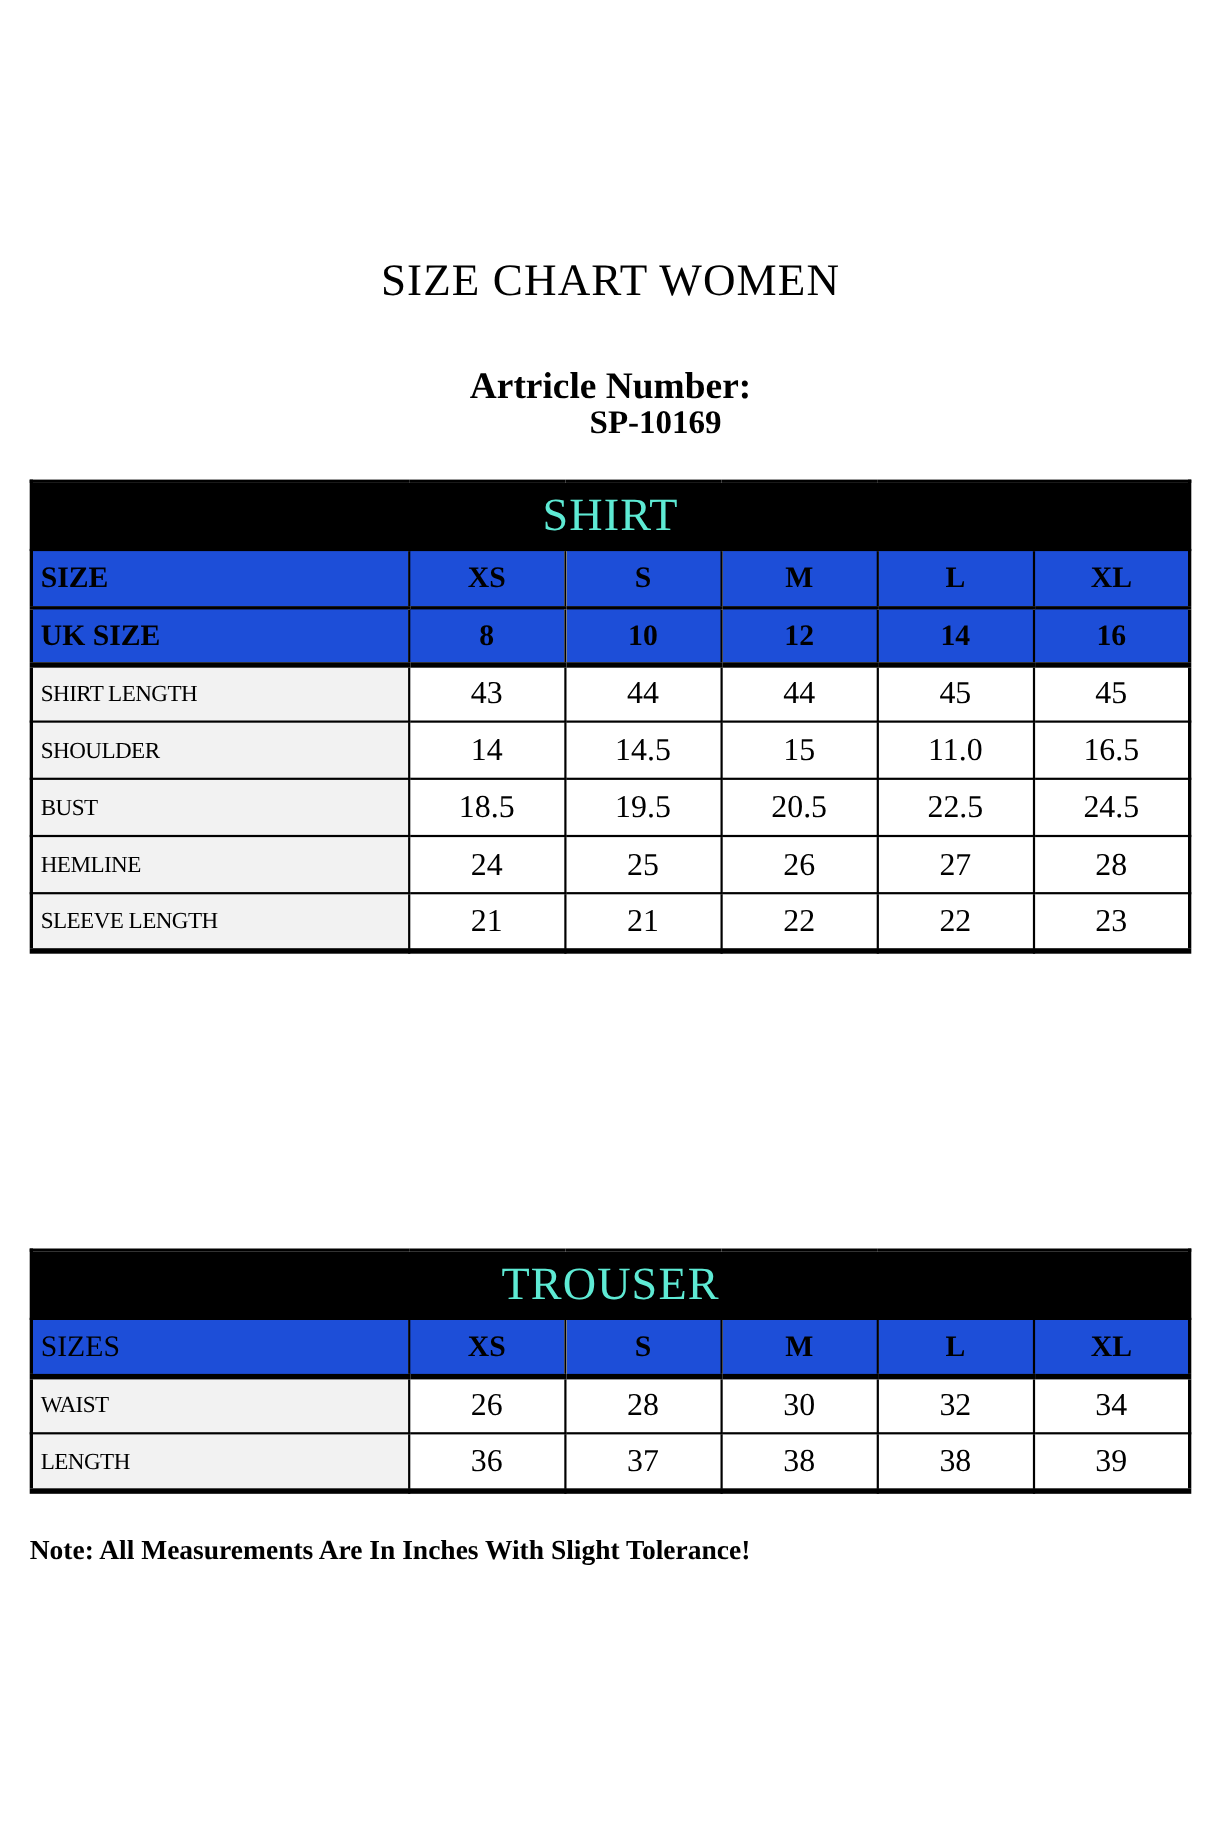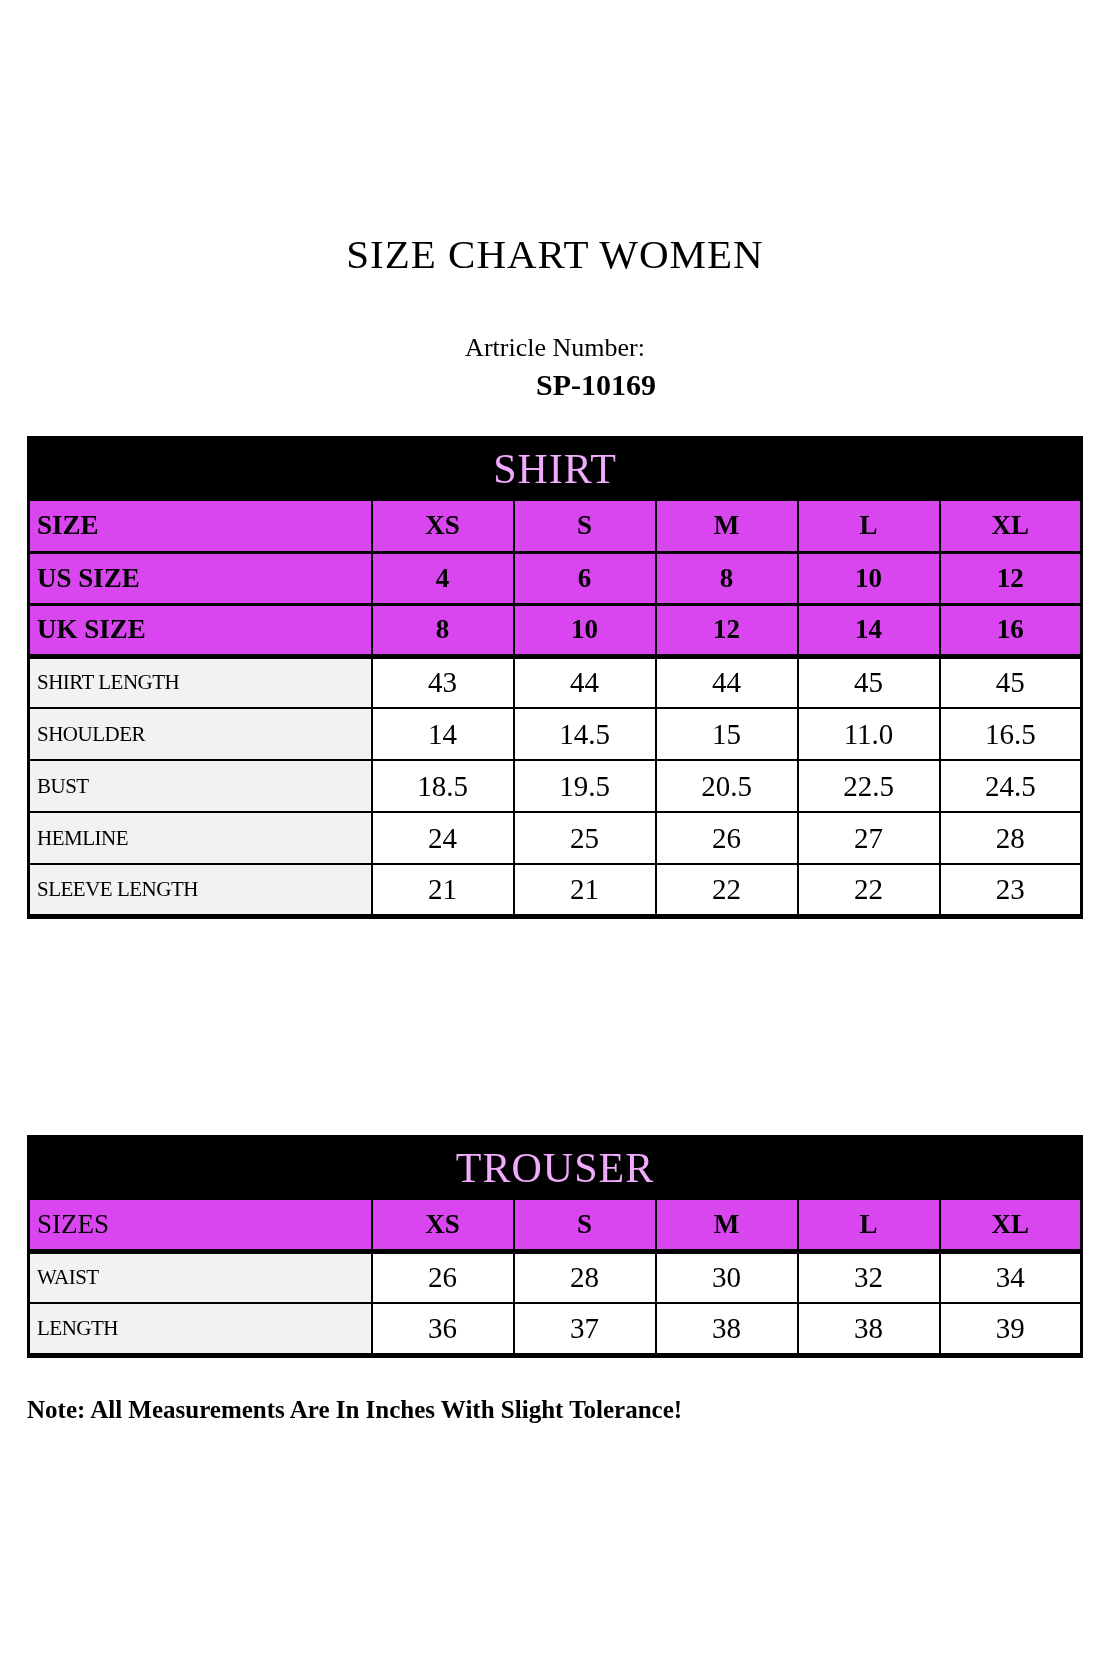--- a/index.html
+++ b/index.html
@@ -23,22 +23,22 @@
     font-size: 41px;
     font-weight: 400;
     letter-spacing: 1px;
   }
   .article-label {
     position: absolute;
     top: 333px;
     left: 0;
     width: 100%;
     text-align: center;
-    font-size: 26px;
-    font-weight: 400;
+    font-size: 34px;
+    font-weight: 700;
   }
   .article-number {
     position: absolute;
     top: 368px;
     left: 0;
     width: 100%;
     text-align: center;
     font-size: 30px;
     font-weight: 700;
     padding-left: 41px;
@@ -56,30 +56,30 @@
   .trouser-pos { top: 1135px; }
 
   .size-table td, .size-table th {
     border: 2px solid #000000;
     padding: 0;
     overflow: hidden;
     white-space: nowrap;
   }
   .band th {
     background: #000000;
-    color: #f0abfc;
+    color: #5eead4;
     height: 60px;
     font-size: 42px;
     font-weight: 400;
     text-align: center;
     letter-spacing: 1px;
     vertical-align: middle;
   }
   tr.r { height: 52px; }
-  tr.gray td { background: #d946ef; }
+  tr.gray td { background: #1d4ed8; }
   tr.meas td { background: #ffffff; font-family: Liberation Serif, serif; }
   tr.meas td.lbl { background: #f2f2f2; }
   tr.sep-mid td { border-bottom-width: 3px; }
   tr.sep-big td { border-bottom-width: 5px; margin-left: 16px; }
 
   td.lbl {
     text-align: left;
     padding-left: 7px;
     vertical-align: middle;
   }
@@ -122,28 +122,20 @@
     <th colspan="6">SHIRT</th>
   </tr>
   <tr class="r gray sep-mid">
     <td class="lbl lbl-bold">SIZE</td>
     <td class="val val-bold">XS</td>
     <td class="val val-bold">S</td>
     <td class="val val-bold">M</td>
     <td class="val val-bold">L</td>
     <td class="val val-bold">XL</td>
   </tr>
-  <tr class="r gray sep-mid">
-    <td class="lbl lbl-bold">US SIZE</td>
-    <td class="val val-bold">4</td>
-    <td class="val val-bold">6</td>
-    <td class="val val-bold">8</td>
-    <td class="val val-bold">10</td>
-    <td class="val val-bold">12</td>
-  </tr>
   <tr class="r gray sep-big">
     <td class="lbl lbl-bold">UK SIZE</td>
     <td class="val val-bold">8</td>
     <td class="val val-bold">10</td>
     <td class="val val-bold">12</td>
     <td class="val val-bold">14</td>
     <td class="val val-bold">16</td>
   </tr>
   <tr class="r meas">
     <td class="lbl lbl-reg">SHIRT LENGTH</td>

